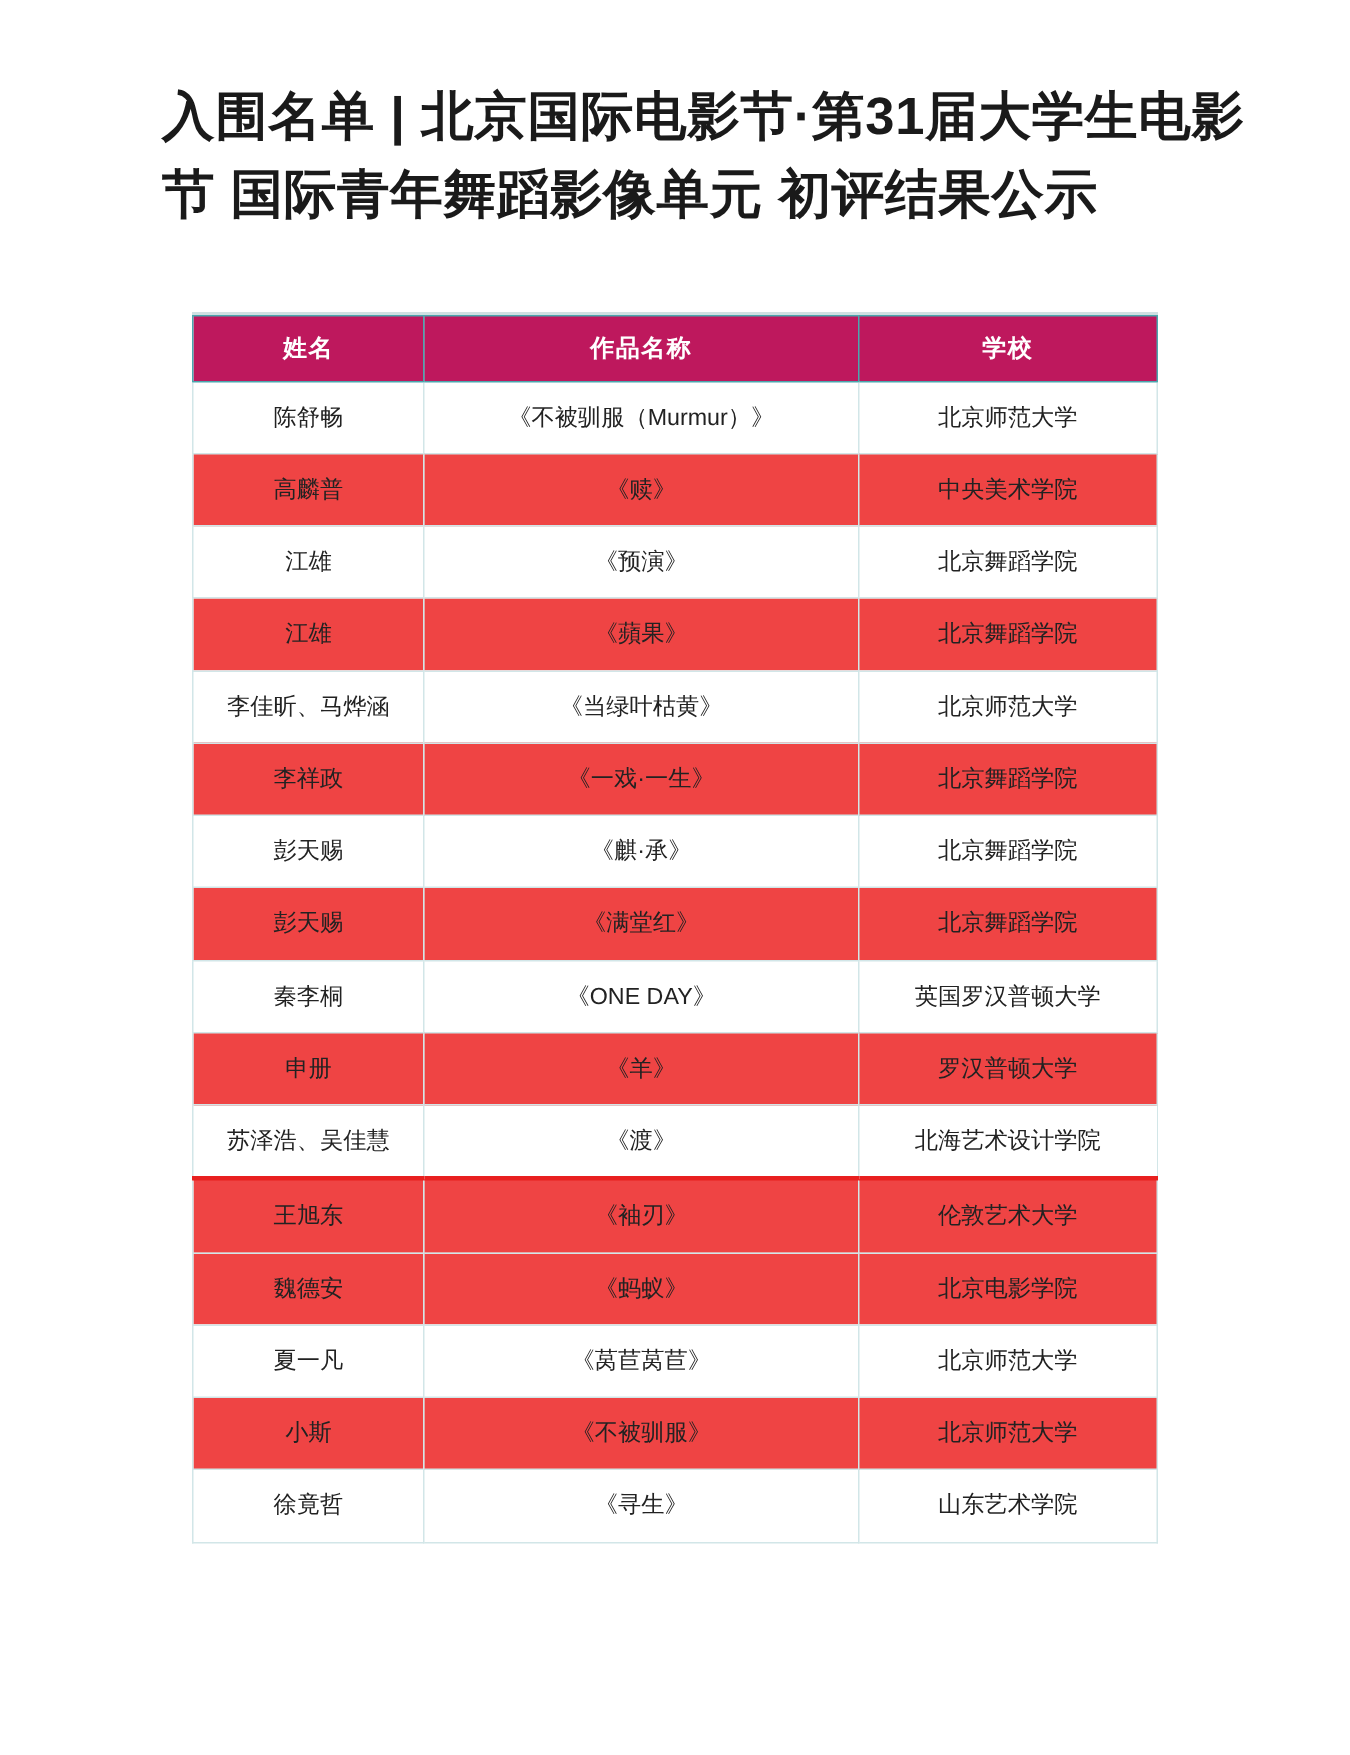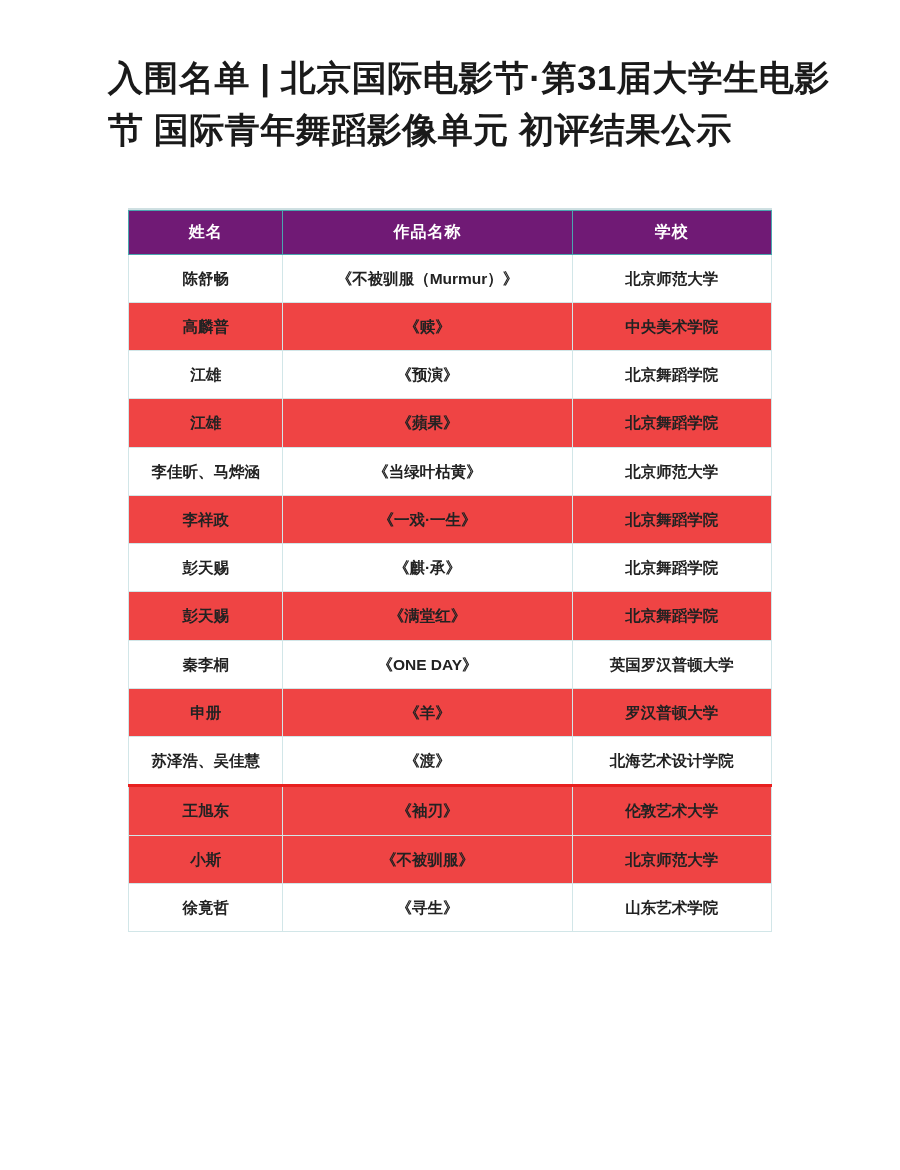--- a/index.html
+++ b/index.html
@@ -51,38 +51,37 @@
   table.list {
     width: 100%;
     border-collapse: collapse;
     table-layout: fixed;
     font-size: 15px;
   }
   table.list col.c1 { width: 24%; }
   table.list col.c2 { width: 45%; }
   table.list col.c3 { width: 31%; }
   table.list thead th {
-    background: #701a75;
+    background: #be185d;
     color: #ffffff;
     font-weight: bold;
     font-size: 16px;
     letter-spacing: 1px;
     padding: 11px 4px;
     border: 1px solid #4aa6ae;
     text-align: center;
   }
   table.list tbody td {
     border: 1px solid #d2e6e8;
     text-align: center;
     padding: 12px 6px;
     color: #222;
     font-size: 15.5px;
     line-height: 1.5;
     background: #ffffff;
-    font-weight: bold;
   }
   table.list tbody tr.alt td {
     background: #ef4444;
   }
   table.list tbody tr.highlighted td {
     border-bottom: 3px solid #e8201f;
     position: relative;
     margin-top: 20px;
   }
 </style>
@@ -166,20 +165,30 @@
             <td>苏泽浩、吴佳慧</td>
             <td>《渡》</td>
             <td>北海艺术设计学院</td>
           </tr>
           <tr class="alt">
             <td>王旭东</td>
             <td>《袖刃》</td>
             <td>伦敦艺术大学</td>
           </tr>
           <tr class="alt">
+            <td>魏德安</td>
+            <td>《蚂蚁》</td>
+            <td>北京电影学院</td>
+          </tr>
+          <tr>
+            <td>夏一凡</td>
+            <td>《莴苣莴苣》</td>
+            <td>北京师范大学</td>
+          </tr>
+          <tr class="alt">
             <td>小斯</td>
             <td>《不被驯服》</td>
             <td>北京师范大学</td>
           </tr>
           <tr>
             <td>徐竟哲</td>
             <td>《寻生》</td>
             <td>山东艺术学院</td>
           </tr>
         </tbody>

